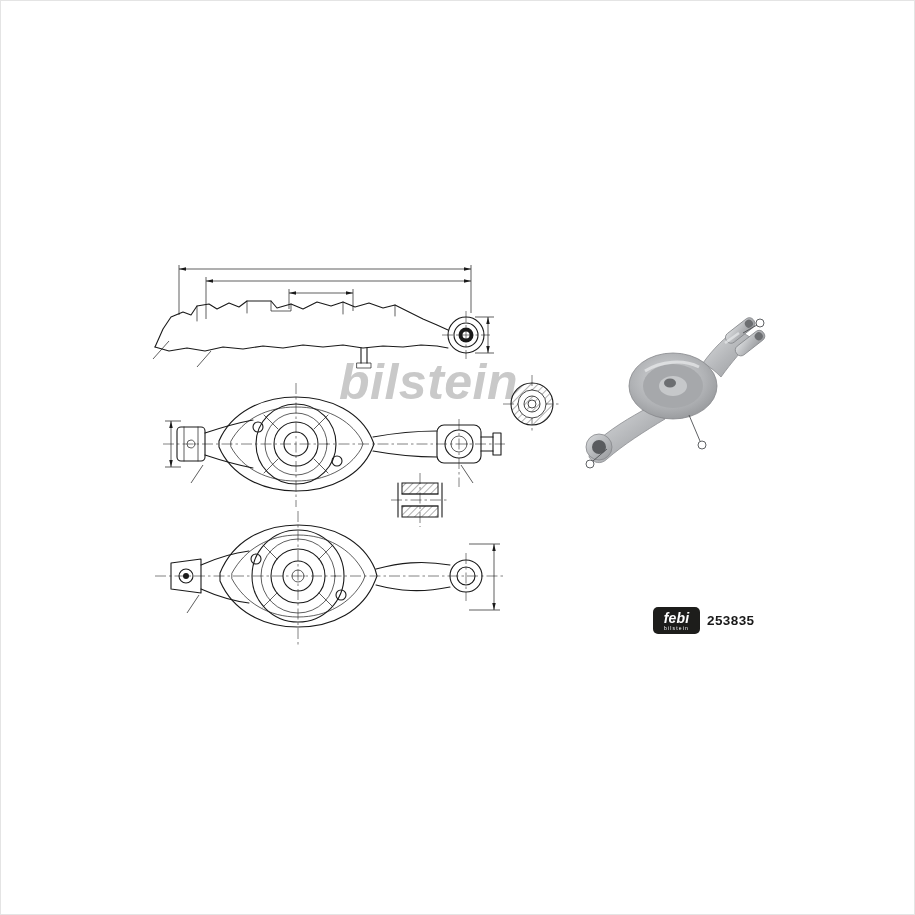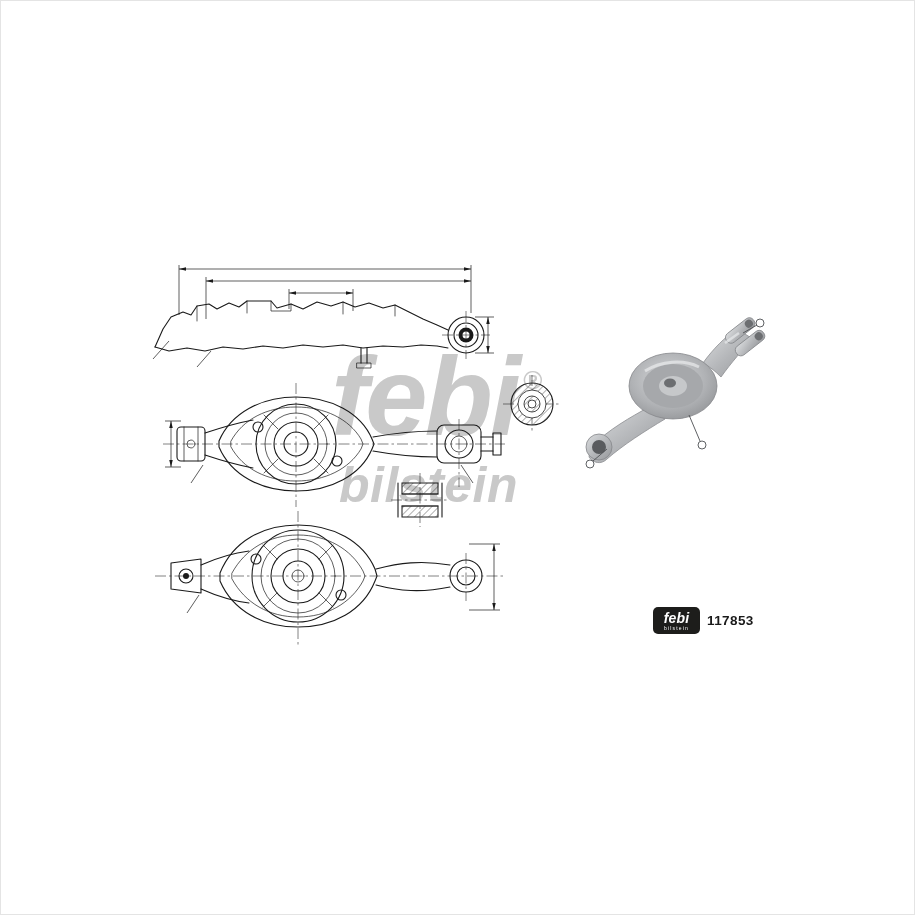--- a/index.html
+++ b/index.html
@@ -66,21 +66,20 @@
       </linearGradient>
       <radialGradient id="cupg" cx="45%" cy="40%" r="70%">
         <stop offset="0%" stop-color="#d6d8da"></stop>
         <stop offset="60%" stop-color="#b0b2b5"></stop>
         <stop offset="100%" stop-color="#8f9194"></stop>
       </radialGradient>
     </defs>
   </svg>
 
   <div class="watermark">
-    <div class="wm-brand-row"><span class="wm-brand">febi</span><span class="wm-reg">®</span></div>
     <div class="wm-sub">bilstein</div>
   </div>
 
   <svg id="fig-side" class="fig" width="372" height="120" viewBox="0 0 372 120" role="img" aria-label="side elevation drawing with length dimensions">
     <g class="dim">
       <line x1="38" y1="16" x2="330" y2="16" marker-start="url(#dimarrow)" marker-end="url(#dimarrow)"></line>
       <line x1="65" y1="28" x2="330" y2="28" marker-start="url(#dimarrow)" marker-end="url(#dimarrow)"></line>
       <line x1="148" y1="40" x2="212" y2="40" marker-start="url(#dimarrow)" marker-end="url(#dimarrow)"></line>
       <line x1="38" y1="12" x2="38" y2="62"></line>
       <line x1="65" y1="24" x2="65" y2="66"></line>
@@ -247,16 +246,16 @@
       <line class="callout" x1="186" y1="36" x2="200" y2="28"></line>
       <circle class="callout" cx="203" cy="26" r="4"></circle>
     </g>
   </svg>
 
   <div class="part-label">
     <div class="febi-logo">
       <span class="febi-logo-text">febi</span>
       <span class="febi-logo-sub">bilstein</span>
     </div>
-    <span class="part-number">117853</span>
+    <span class="part-number">253835</span>
   </div>
 
 </div>
 
 </body></html>

